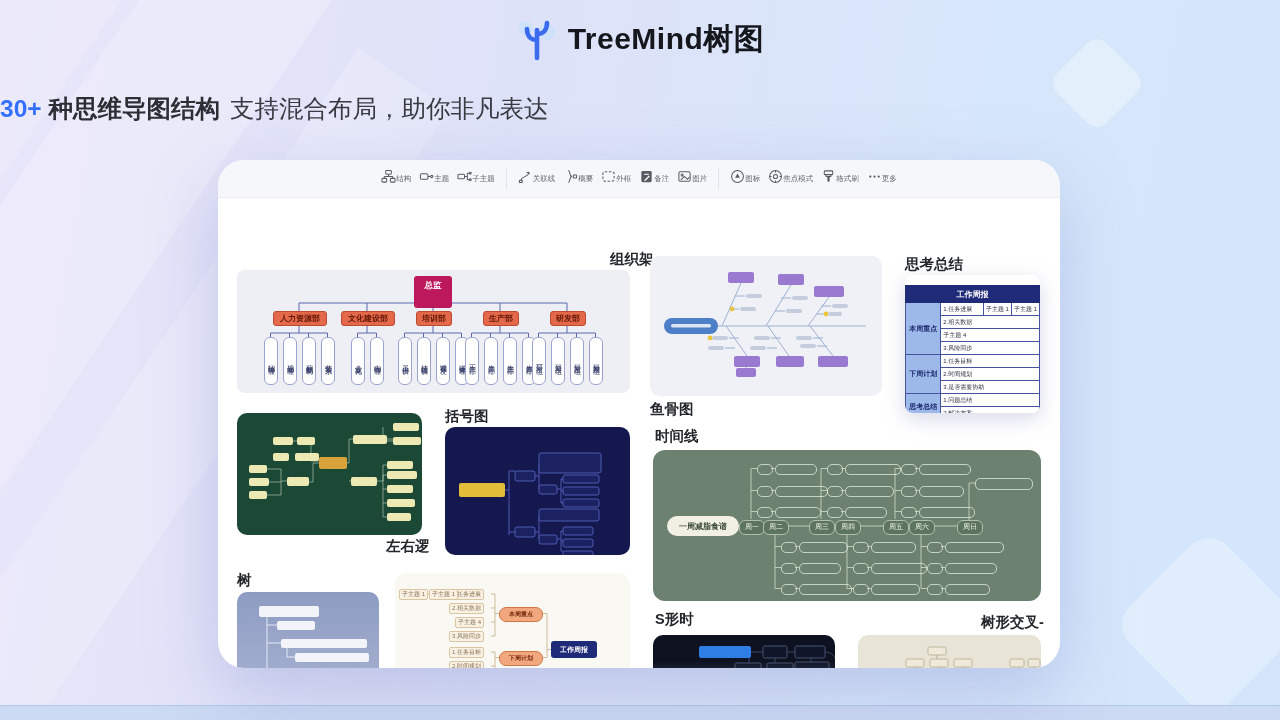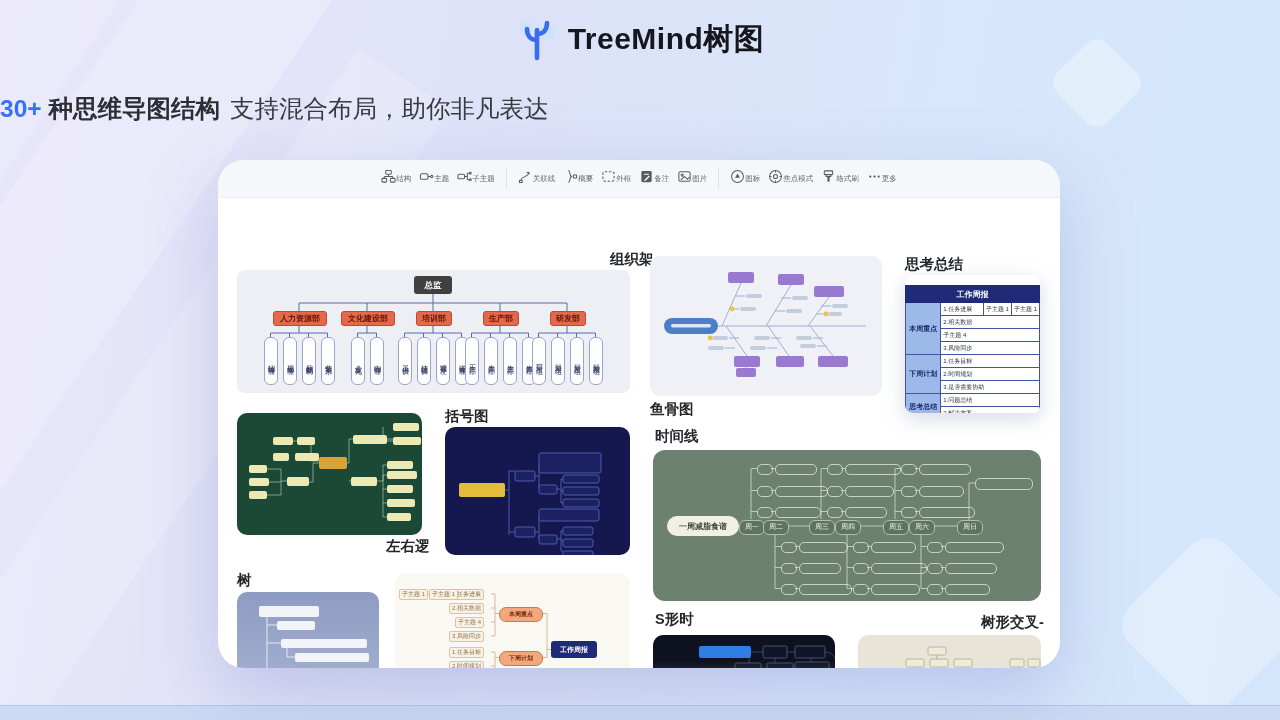--- a/index.html
+++ b/index.html
@@ -34,21 +34,21 @@
   .tb-label{font-size:7.5px;color:#64676e;margin-top:1px;white-space:nowrap;}
   .tb-div{width:1px;height:21px;background:#e2e2ea;margin:0 7px;}
 
   .gallery{position:relative;width:842px;height:471px;}
   .g-label{position:absolute;font-size:14.5px;font-weight:700;color:#23262b;white-space:nowrap;}
   .tile{position:absolute;overflow:hidden;}
   .tile svg{position:absolute;left:0;top:0;}
 
   
   .org-tile{left:19px;top:72px;width:393px;height:123px;background:#edeff5;border-radius:8px;}
-  .org-root{position:absolute;background:#404040;color:#fff;font-size:8.5px;font-weight:700;text-align:center;border-radius:3px;line-height:18px;height:18px;}
+  .org-root{position:absolute;background:#be185d;color:#fff;font-size:8.5px;font-weight:700;text-align:center;border-radius:3px;line-height:18px;height:32px;}
   .org-dept{position:absolute;background:#e4684a;border:1px solid #bd4a31;color:#641707;font-size:8px;font-weight:700;text-align:center;border-radius:3px;line-height:13px;height:13px;}
   .org-leaf{position:absolute;background:#fff;border:1px solid #9aa3cf;border-radius:6px;width:12px;height:46px;
     writing-mode:vertical-rl;font-size:7px;color:#333a66;display:flex;align-items:center;justify-content:center;letter-spacing:1px;}
 
   
   .fish-tile{left:432px;top:58px;width:232px;height:140px;background:#eff1f6;border-radius:10px;}
 
   
   .tt-tile{left:687px;top:77px;width:135px;height:138px;background:#fff;border-radius:8px;box-shadow:0 6px 20px rgba(140,150,195,.35);}
   .tt-tile table{border-collapse:collapse;margin:10px auto 0 auto;}

